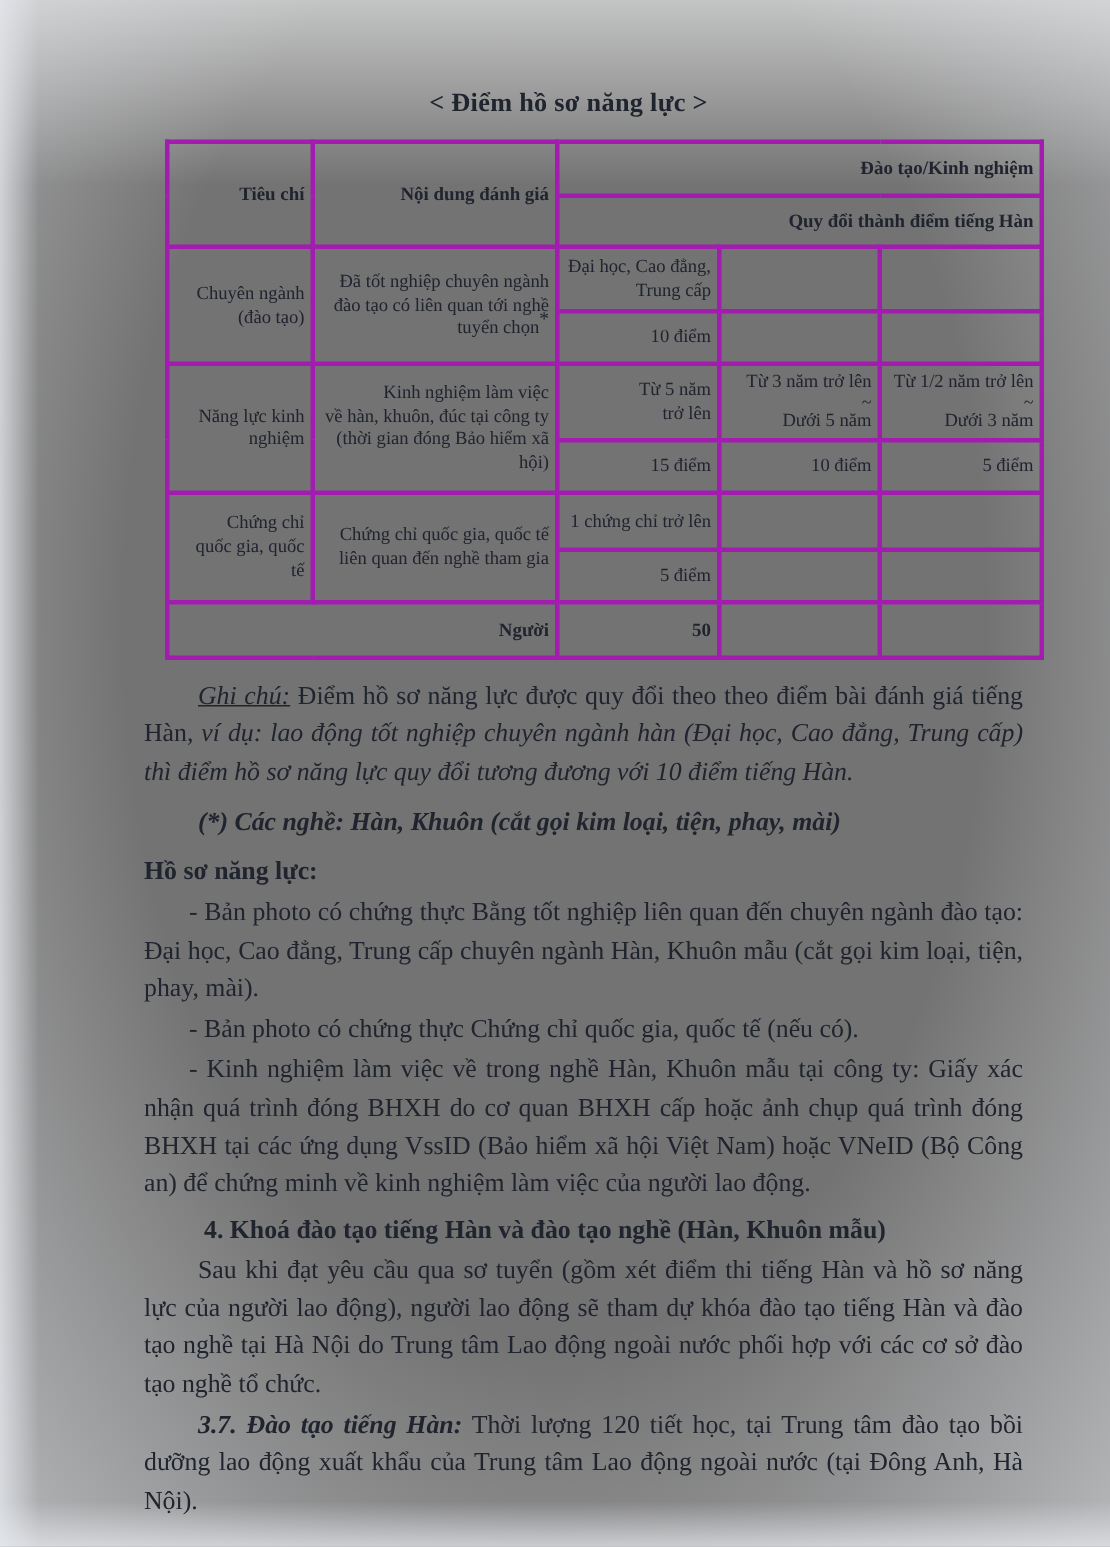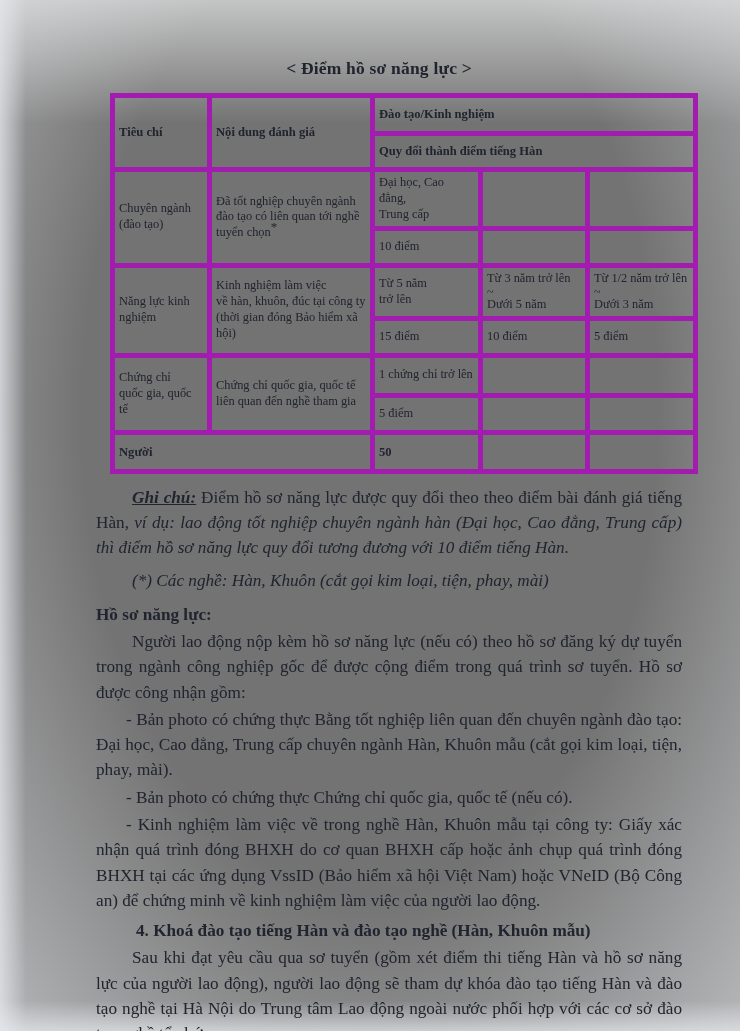--- a/index.html
+++ b/index.html
@@ -63,22 +63,22 @@
   .table-wrap {
     margin: 14px 0 0 0;
     padding-left: 110px;
   }
   table.score-table {
     border-collapse: collapse;
     width: 583px;
     table-layout: fixed;
   }
   table.score-table td {
-    border: 5px solid #a21caf;
-    text-align: left;
+    border: 3px solid #a21caf;
+    text-align: right;
     vertical-align: middle;
     font-size: 12.4px;
     line-height: 1.28;
     padding: 3px 4px;
   }
   table.score-table td.hdr {
     font-weight: bold;
     font-size: 12.6px;
   }
   table.score-table td.tall { height: 34px; }
@@ -104,24 +104,24 @@
     text-indent: 0;
     margin-top: 4px;
     margin-bottom: 2px;
   }
   .body-text p.heading-num {
     font-weight: bold;
     text-indent: 40px;
     margin-top: 5px;
     margin-bottom: 2px;
   }
-  .body-text p.spaced { margin-top: 8px; }
+  .body-text p.spaced { margin-top: 8px; font-weight: bold; }
   .it { font-style: italic; }
   .bi { font-style: italic; font-weight: bold; }
-  .biu { font-style: italic; font-weight: bold; text-decoration: underline; margin-top: 20px; }
+  .biu { font-style: italic; font-weight: normal; text-decoration: underline; margin-top: 20px; }
 </style>
 </head>
 <body>
 
 <div class="page">
   <div class="paper-tone"></div>
   <div class="scan-edge-left"></div>
   <div class="scan-edge-bottom"></div>
 
   <div class="content">
@@ -238,21 +238,20 @@
     </div>
 
     <div class="body-text">
 
       <p><span class="biu">Ghi chú:</span><span> Điểm hồ sơ năng lực được quy đổi theo theo điểm bài đánh giá tiếng Hàn, </span><span class="it">ví dụ: lao động tốt nghiệp chuyên ngành hàn (Đại học, Cao đẳng, Trung cấp) thì điểm hồ sơ năng lực quy đổi tương đương với 10 điểm tiếng Hàn.</span></p>
 
       <p class="it spaced">(*) Các nghề: Hàn, Khuôn (cắt gọi kim loại, tiện, phay, mài)</p>
 
       <p class="heading spaced">Hồ sơ năng lực:</p>
 
-      <p>Người lao động nộp kèm hồ sơ năng lực (nếu có) theo hồ sơ đăng ký dự tuyển trong ngành công nghiệp gốc để được cộng điểm trong quá trình sơ tuyển. Hồ sơ được công nhận gồm:</p>
 
       <p class="dash">- Bản photo có chứng thực Bằng tốt nghiệp liên quan đến chuyên ngành đào tạo: Đại học, Cao đẳng, Trung cấp chuyên ngành Hàn, Khuôn mẫu (cắt gọi kim loại, tiện, phay, mài).</p>
 
       <p class="dash">- Bản photo có chứng thực Chứng chỉ quốc gia, quốc tế (nếu có).</p>
 
       <p class="dash">- Kinh nghiệm làm việc về trong nghề Hàn, Khuôn mẫu tại công ty: Giấy xác nhận quá trình đóng BHXH do cơ quan BHXH cấp hoặc ảnh chụp quá trình đóng BHXH tại các ứng dụng VssID (Bảo hiểm xã hội Việt Nam) hoặc VNeID (Bộ Công an) để chứng minh về kinh nghiệm làm việc của người lao động.</p>
 
       <p class="heading-num">4. Khoá đào tạo tiếng Hàn và đào tạo nghề (Hàn, Khuôn mẫu)</p>
 
       <p>Sau khi đạt yêu cầu qua sơ tuyển (gồm xét điểm thi tiếng Hàn và hồ sơ năng lực của người lao động), người lao động sẽ tham dự khóa đào tạo tiếng Hàn và đào tạo nghề tại Hà Nội do Trung tâm Lao động ngoài nước phối hợp với các cơ sở đào tạo nghề tổ chức.</p>

